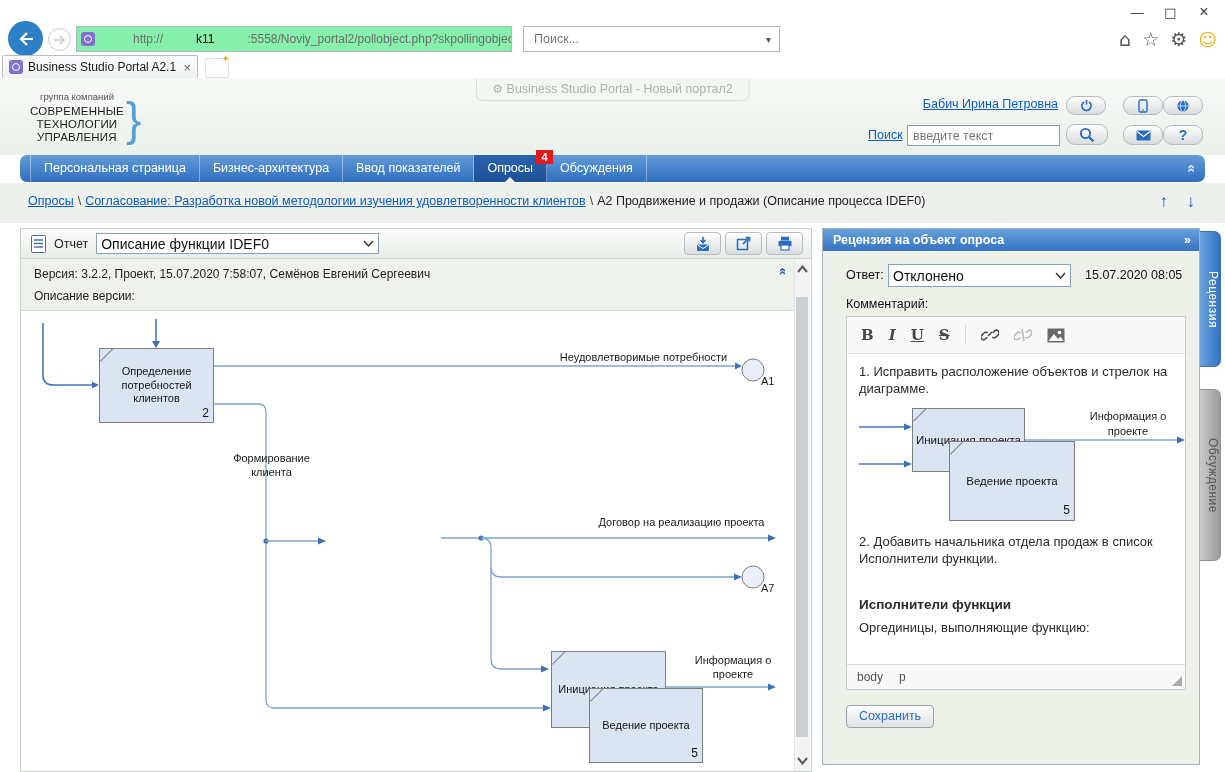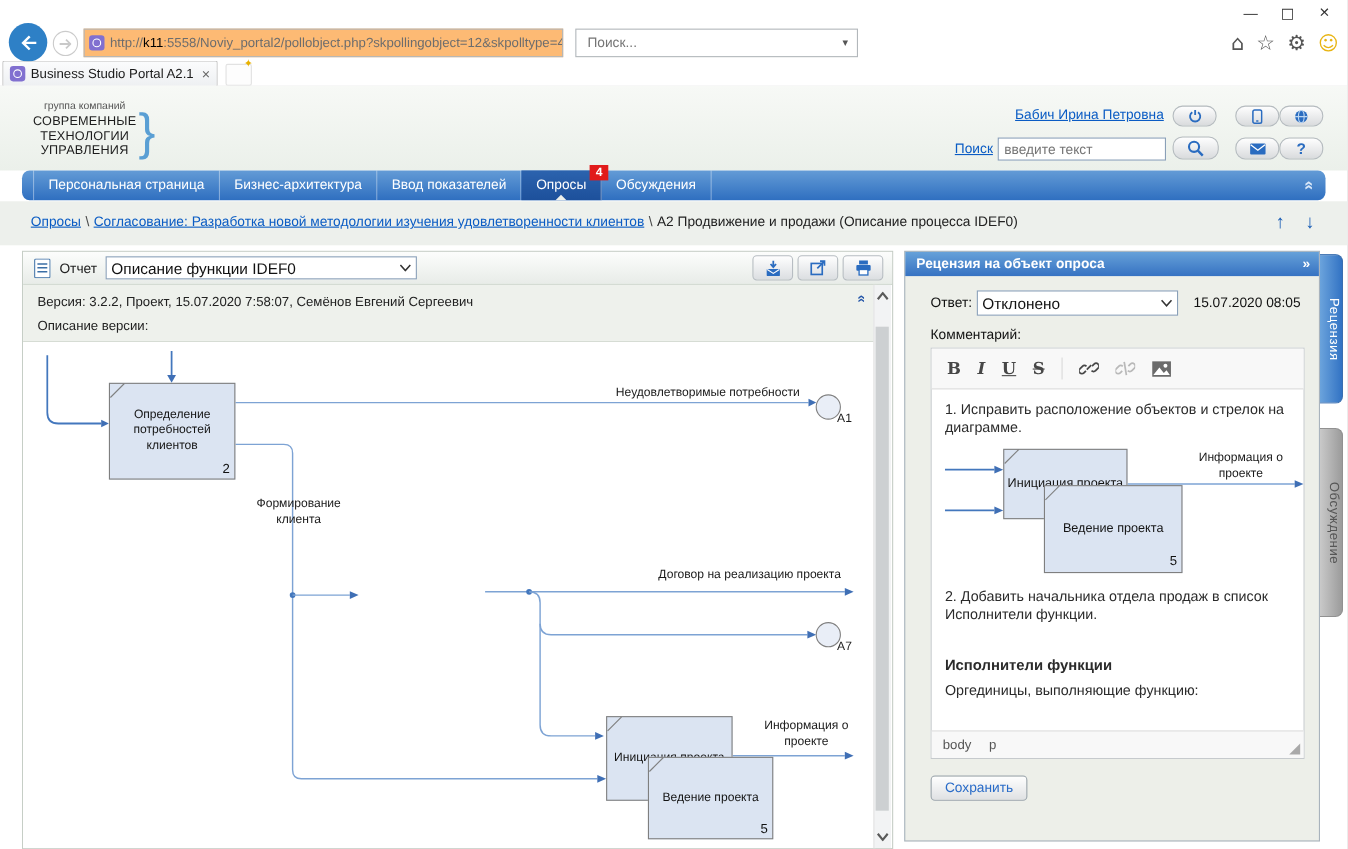--- a/index.html
+++ b/index.html
@@ -6,21 +6,21 @@
   #screen{position:relative;width:1225px;height:772px;background:#fff;overflow:hidden;
           font-family:"Liberation Sans",sans-serif;font-size:12.5px;color:#222;}
   .abs{position:absolute;}
   .glyph{font-family:"DejaVu Sans",sans-serif;}
   
   #chrome{position:absolute;left:0;top:0;width:1225px;height:78px;background:#fff;border-bottom:1px solid #d8d8d8;}
   .winbtn{width:30px;text-align:center;color:#333;font-size:13px;display:inline-block;cursor:default;}
   #win-controls{position:absolute;right:6px;top:2px;height:20px;line-height:20px;}
   #back-btn{position:absolute;left:8px;top:21px;width:35px;height:35px;border-radius:50%;background:#2e80c6;display:flex;align-items:center;justify-content:center;}
   #fwd-btn{position:absolute;left:48px;top:28px;width:21px;height:21px;border-radius:50%;background:#fff;border:1px solid #cbcbcb;display:flex;align-items:center;justify-content:center;}
-  #url-box{position:absolute;left:76px;top:26px;width:436px;height:26px;border:1px solid #b2b7bb;display:flex;align-items:center;padding:0 4px;box-sizing:border-box;background:#fdba74;white-space:nowrap;overflow:hidden;}
+  #url-box{position:absolute;left:76px;top:26px;width:436px;height:26px;border:1px solid #b2b7bb;display:flex;align-items:center;padding:0 4px;box-sizing:border-box;background:#86efac;white-space:nowrap;overflow:hidden;gap:33px;}
   .favicon{width:14px;height:14px;border-radius:3px;background:#8170d0;flex:0 0 14px;position:relative;margin-right:5px;}
   .favicon:after{content:"";position:absolute;left:3px;top:3px;width:6px;height:6px;border:1.5px solid #fff;border-radius:50%;}
   .url-gray{color:#6d6d6d;font-size:12px;}
   .url-host{color:#000;font-size:12px;}
   #search-box{position:absolute;left:523px;top:26px;width:257px;height:26px;border:1px solid #b2b7bb;display:flex;align-items:center;padding:0 8px;box-sizing:border-box;gap:32px;}
   #search-box input{border:none;outline:none;flex:1;font-family:"Liberation Sans",sans-serif;font-size:12.5px;color:#555;}
   #chrome-icons{position:absolute;right:8px;top:28px;display:flex;align-items:center;gap:11px;font-size:19px;color:#555;}
   #ie-tab{position:absolute;left:2px;top:55px;width:196px;height:23px;border:1px solid #bcbcbc;border-bottom:none;border-radius:2px 2px 0 0;background:linear-gradient(#fbfcfd,#eef0f2);display:flex;align-items:center;padding:0 6px;box-sizing:border-box;}
   #ie-tab .t-title{flex:1;font-size:12px;color:#1a1a1a;white-space:nowrap;overflow:hidden;}
   #ie-tab .t-close{color:#666;font-size:13px;margin-left:4px;}
@@ -172,20 +172,24 @@
     <div id="logo">
       <div class="lcol">
         <div class="lgroup">группа компаний</div>
         <div class="lmain">СОВРЕМЕННЫЕ</div>
         <div class="lmain">ТЕХНОЛОГИИ</div>
         <div class="lmain">УПРАВЛЕНИЯ</div>
       </div>
       <div class="lbrace">}</div>
     </div>
 
+    <div id="portal-tab">
+      <span class="glyph" style="font-size:12px">⚙</span>
+      <span>Business Studio Portal - Новый портал2</span>
+    </div>
 
     <span class="hlink abs" style="right:167px;top:19px">Бабич Ирина Петровна</span>
 
     <div class="hbtn" style="left:1066px;top:18px">
       <svg width="13" height="13" viewBox="0 0 14 14">
           <path d="M4.2 3.2 A5 5 0 1 0 9.8 3.2" stroke="#2a6cc0" stroke-width="1.8" fill="none"></path>
           <line x1="7" y1="1" x2="7" y2="6" stroke="#2a6cc0" stroke-width="1.8"></line>
         </svg>
     </div>
     <div class="hbtn" style="left:1123px;top:18px">
@@ -302,21 +306,21 @@
         <circle cx="460" cy="227" r="2.6" class="dot"></circle>
         <path d="M460,227 Q470,227 470,237 L470,348 Q470,358 480,358 L520,358" class="ll"></path>
         <polygon points="520,354.5 520,361.5 528,358" class="ah"></polygon>
         <path d="M470,256 Q470,266 480,266 L713,266" class="ll"></path>
         <polygon points="713,262.5 713,269.5 721,266" class="ah"></polygon>
         <circle cx="732" cy="266" r="11" class="node"></circle>
         <line x1="645" y1="376" x2="747" y2="376" class="ll"></line>
         <polygon points="747,372.5 747,379.5 755,376" class="ah"></polygon>
       </svg>
 
-      <div class="dbox" style="left:78px;top:37px;width:115px;height:88px">
+      <div class="dbox" style="left:78px;top:37px;width:115px;height:75px">
         <span class="fold"></span>
         <span>Определение потребностей клиентов</span>
         <span class="dbox-num">2</span>
       </div>
       <div class="dbox" style="left:530px;top:340px;width:115px;height:77px">
         <span class="fold"></span>
         <span>Инициация проекта</span>
       </div>
       <div class="dbox" style="left:568px;top:377px;width:114px;height:75px">
         <span class="fold"></span>

